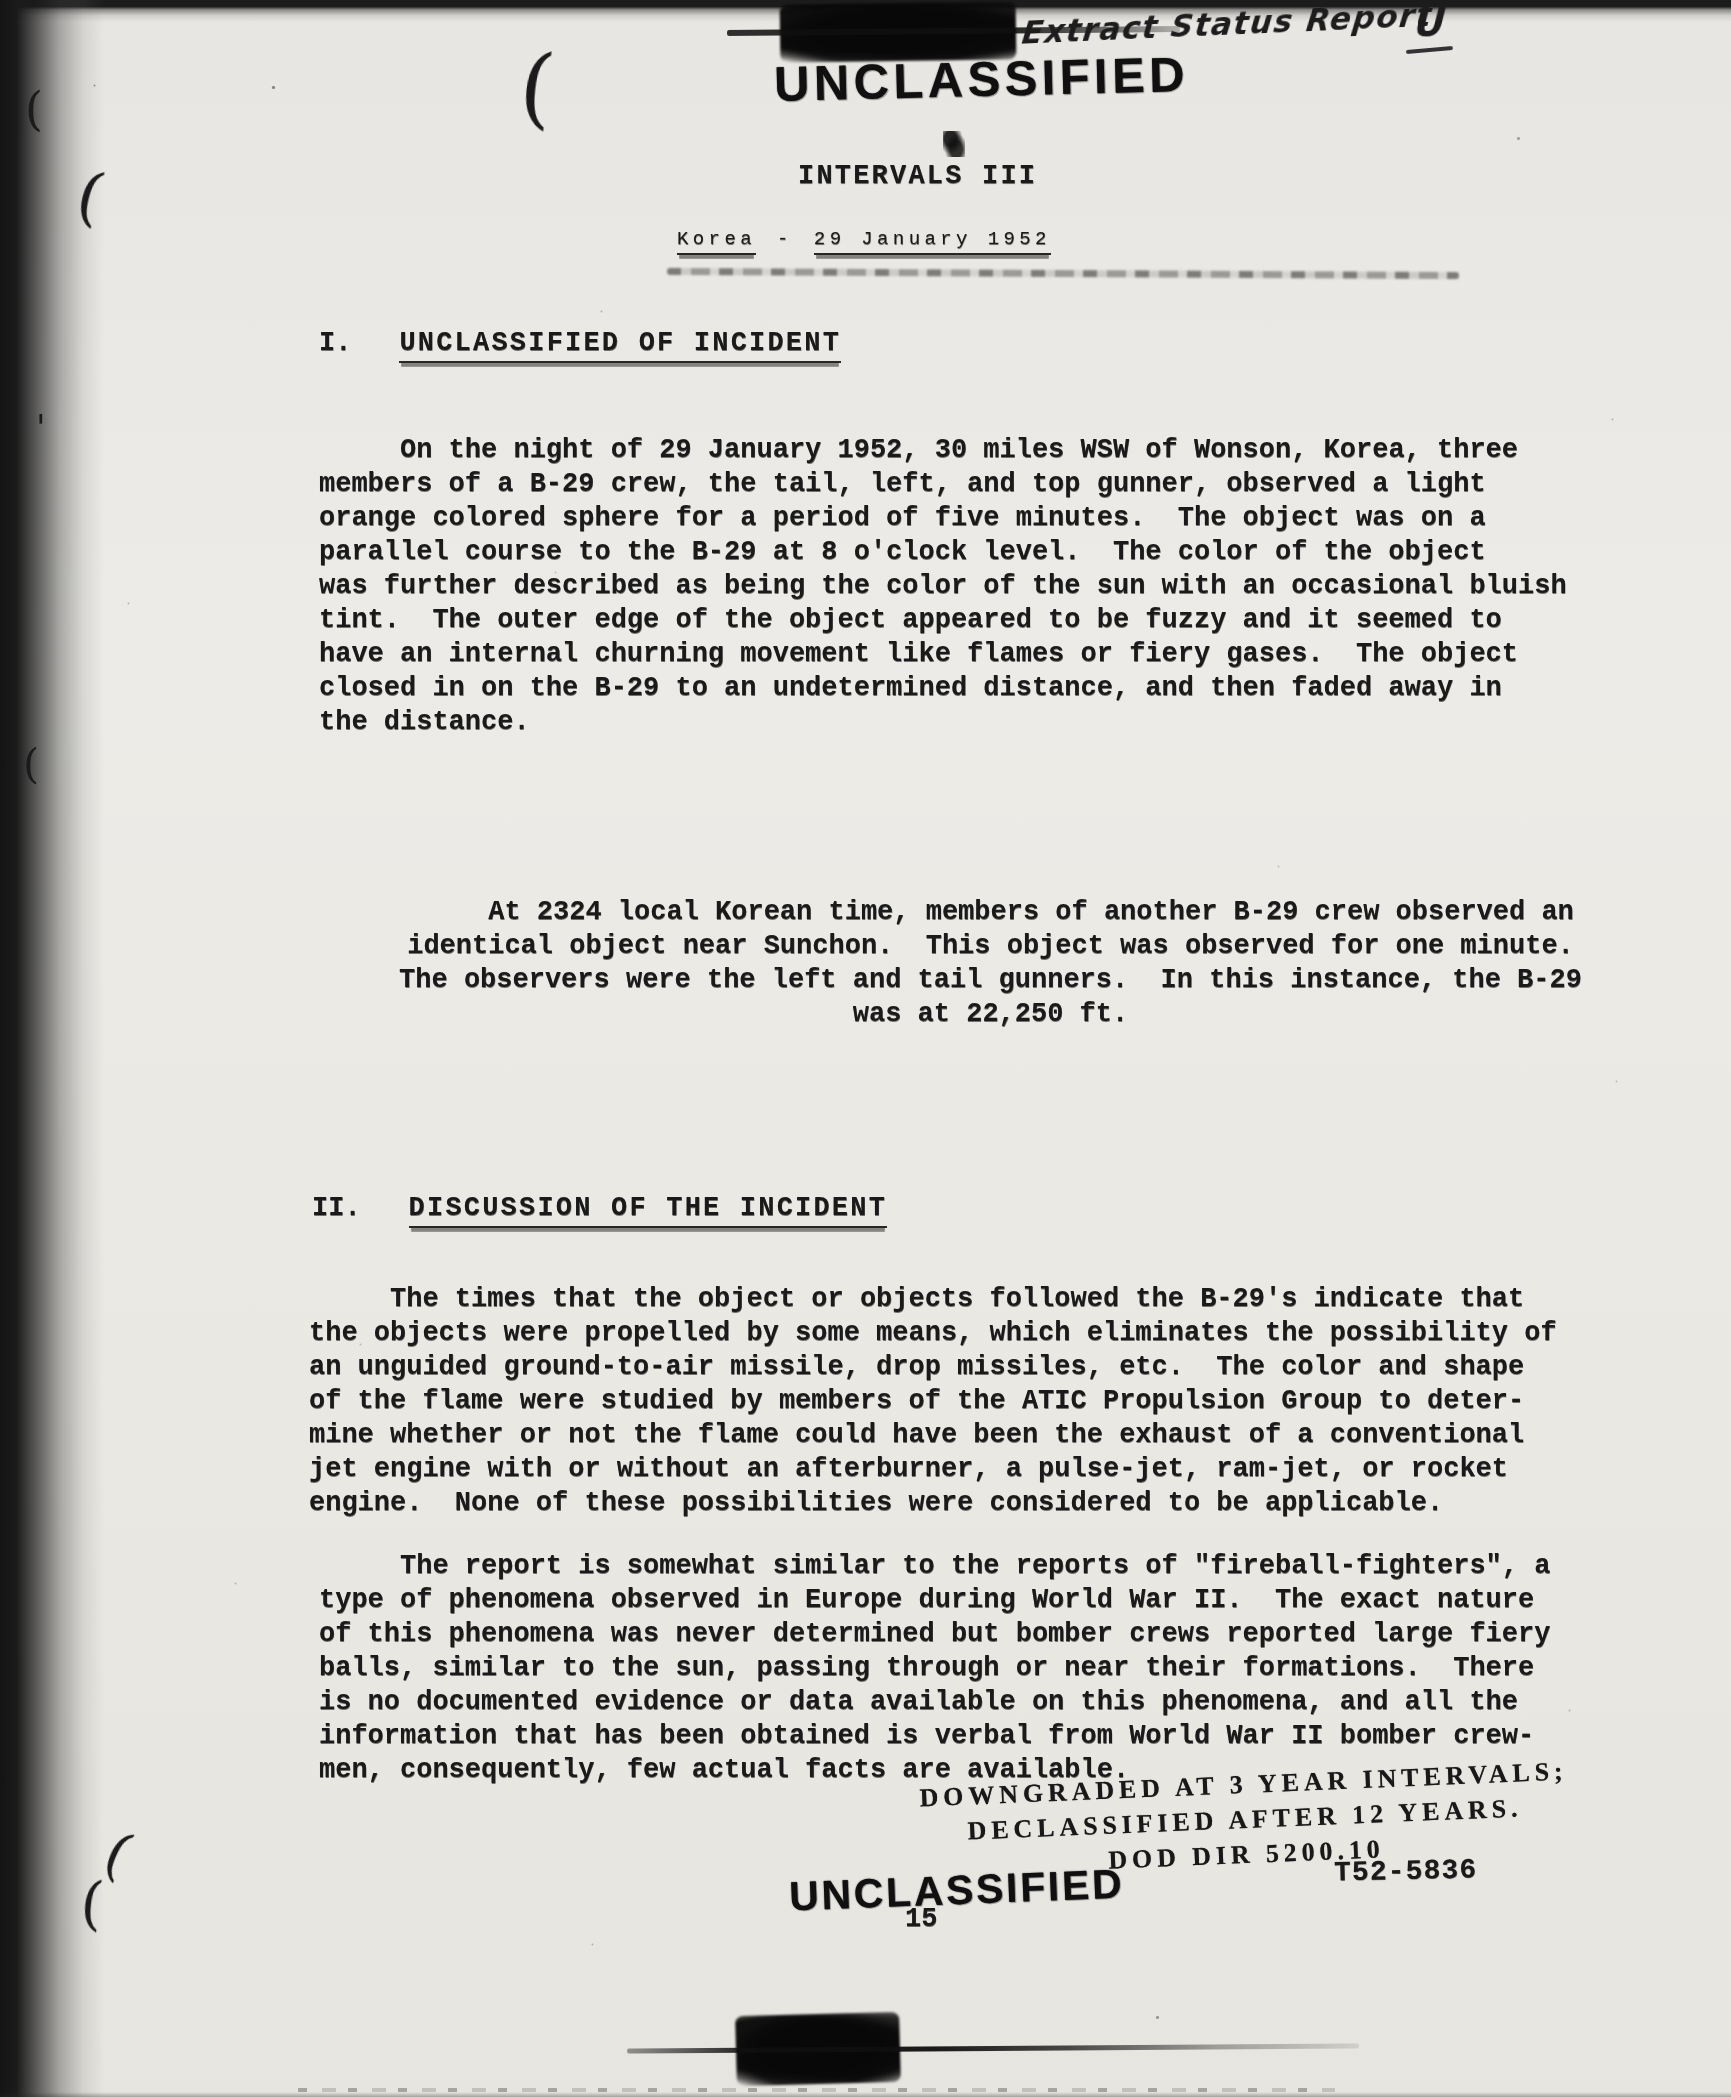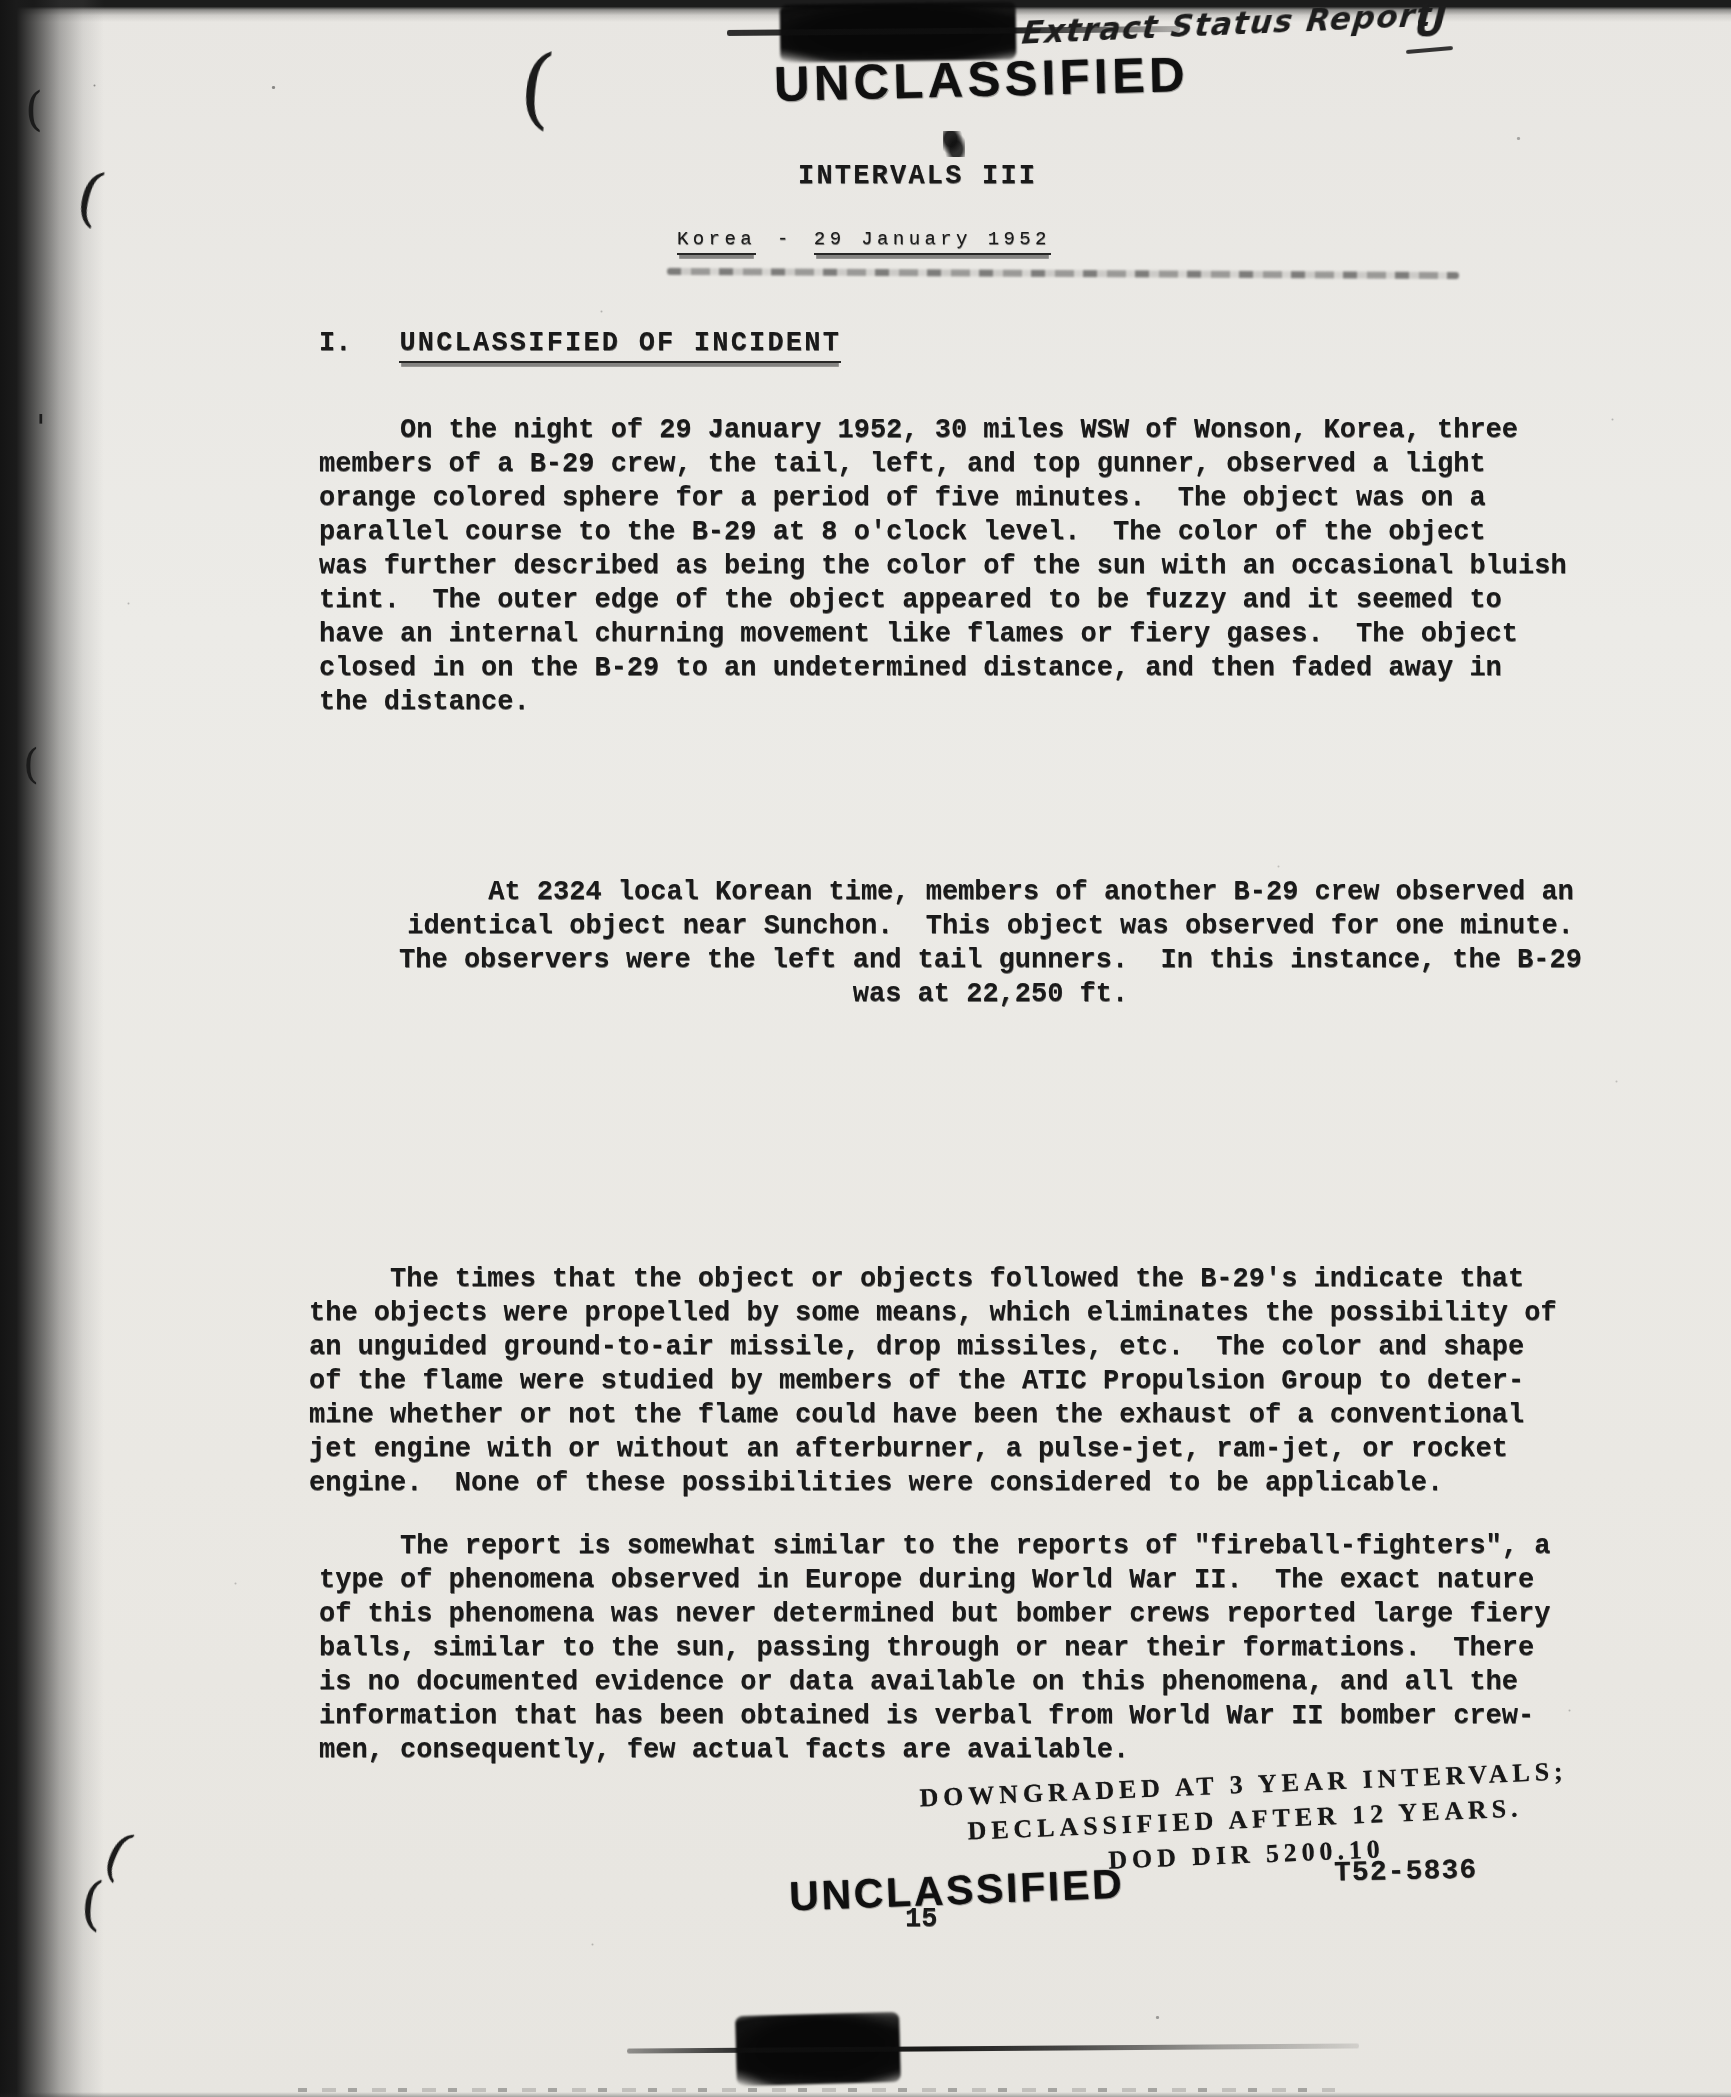--- a/index.html
+++ b/index.html
@@ -9,21 +9,21 @@
   
   .edge-top{position:absolute;left:0;top:0;width:100%;height:22px;
     background:linear-gradient(180deg,#1c1c1c 0,#1c1c1c 6.6px,rgba(28,28,28,.45) 9.8px,rgba(28,28,28,.12) 15.3px,transparent 22px);}
   .edge-left{position:absolute;left:0;top:0;width:104px;height:100%;
     background:linear-gradient(90deg,#141414 0,#1b1b1b 16.4px,rgba(25,25,25,.72) 34px,rgba(60,60,60,.38) 60px,rgba(110,110,110,.16) 83px,transparent 104px);}
   .edge-bottom{position:absolute;left:0;bottom:0;width:100%;height:5.5px;
     background:linear-gradient(0deg,rgba(40,40,40,.35),transparent);}
   
   .tw{font-weight:700;font-size:27px;line-height:34px;letter-spacing:0;
     text-shadow:0.3px 0.5px 0.5px rgba(15,15,15,.55);white-space:pre-wrap;}
-  .para{position:absolute;width:1343px;}
+  .para{position:absolute;width:1343px;margin-top:20px;}
   .sec-head{position:absolute;white-space:nowrap;}
   .sec-num{font-weight:700;font-size:27px;text-shadow:0.3px 0.5px 0.5px rgba(15,15,15,.55);}
   .sec-title{margin-left:48px;font-weight:700;font-size:27px;letter-spacing:2.2px;
     text-shadow:0.3px 0.5px 0.5px rgba(15,15,15,.55);}
   .u2{border-bottom:2.7px solid rgba(22,22,22,.92);box-shadow:0 6px 0 -2.2px rgba(30,30,30,.5);
     padding-bottom:3.3px;}
   
   .appendix{position:absolute;left:798px;top:161px;font-weight:700;font-size:27px;
     letter-spacing:2.2px;text-shadow:0.3px 0.5px 0.7px rgba(15,15,15,.6);}
   .doc-title{position:absolute;left:677px;top:228px;font-weight:400;font-size:19px;
@@ -135,20 +135,21 @@
 was further described as being the color of the sun with an occasional bluish
 tint.  The outer edge of the object appeared to be fuzzy and it seemed to
 have an internal churning movement like flames or fiery gases.  The object
 closed in on the B-29 to an undetermined distance, and then faded away in
 the distance.</div>
   <div class="para tw" style="left:319px;top:875px;text-align:center;">     At 2324 local Korean time, members of another B-29 crew observed an
 identical object near Sunchon.  This object was observed for one minute.
 The observers were the left and tail gunners.  In this instance, the B-29
 was at 22,250 ft.</div>
 
+  <div class="sec-head" style="left:312px;top:1193px;"><span class="sec-num">II.</span><span class="sec-title u2">DISCUSSION OF THE INCIDENT</span></div>
 
   <div class="para tw" style="left:309px;top:1262px;">     The times that the object or objects followed the B-29's indicate that
 the objects were propelled by some means, which eliminates the possibility of
 an unguided ground-to-air missile, drop missiles, etc.  The color and shape
 of the flame were studied by members of the ATIC Propulsion Group to deter-
 mine whether or not the flame could have been the exhaust of a conventional
 jet engine with or without an afterburner, a pulse-jet, ram-jet, or rocket
 engine.  None of these possibilities were considered to be applicable.</div>
   <div class="para tw" style="left:319px;top:1529px;">     The report is somewhat similar to the reports of "fireball-fighters", a
 type of phenomena observed in Europe during World War II.  The exact nature

